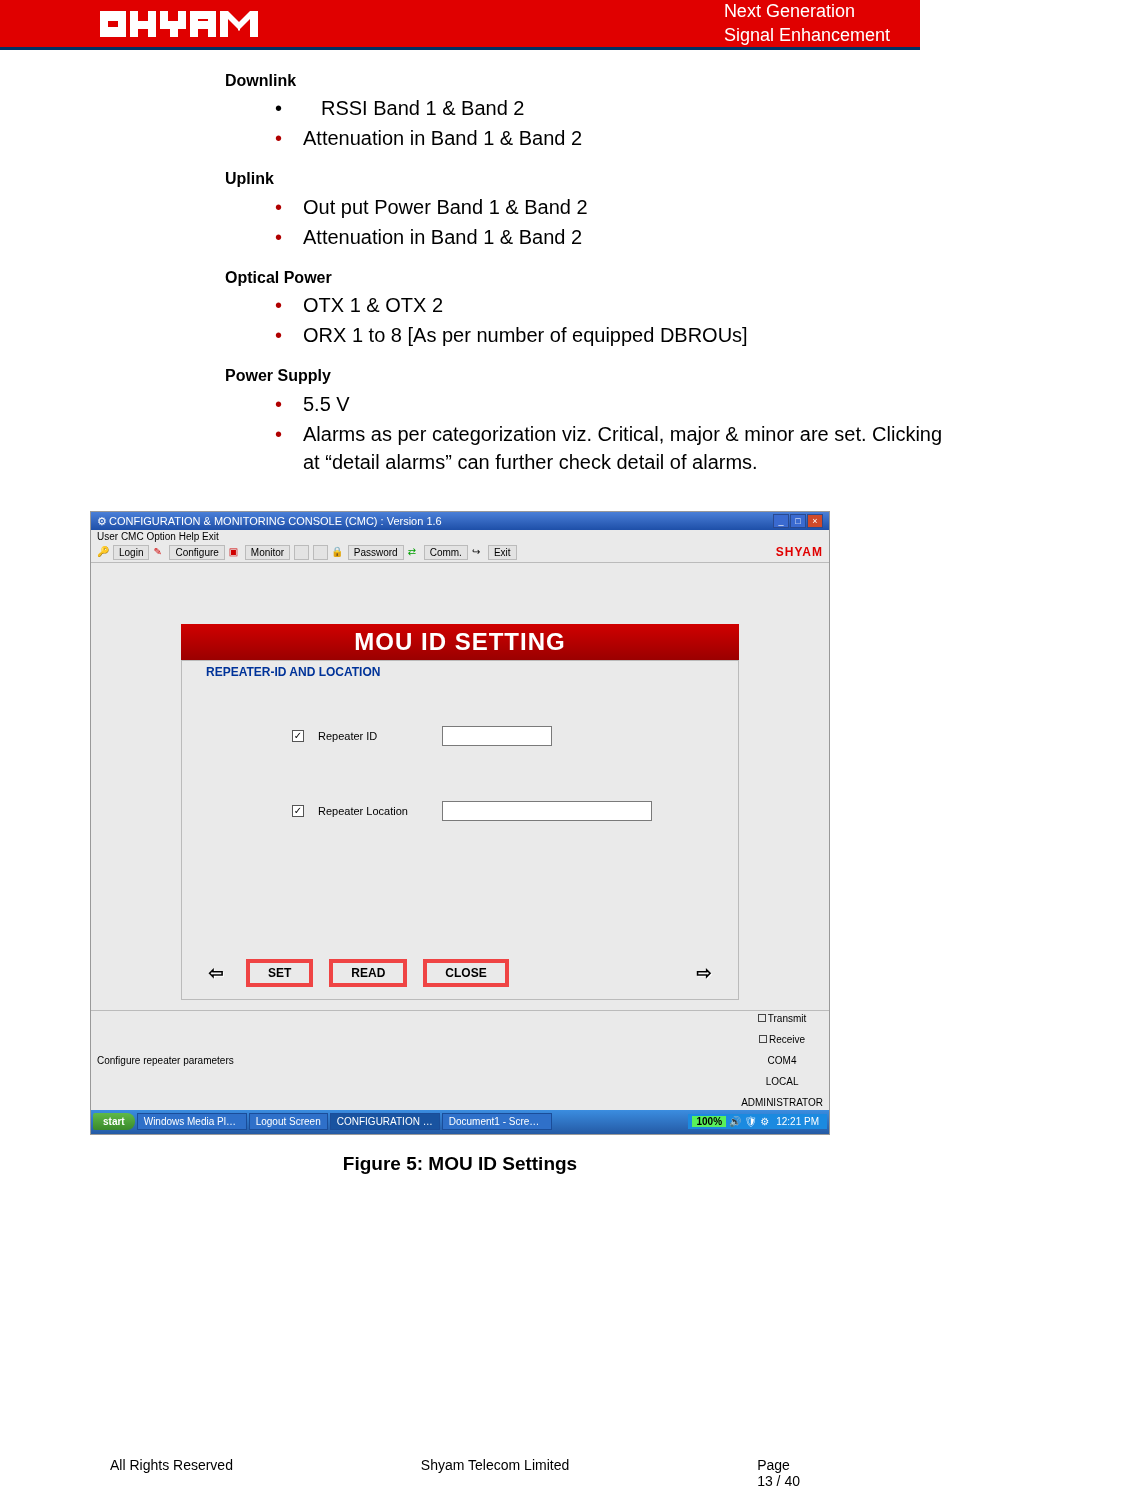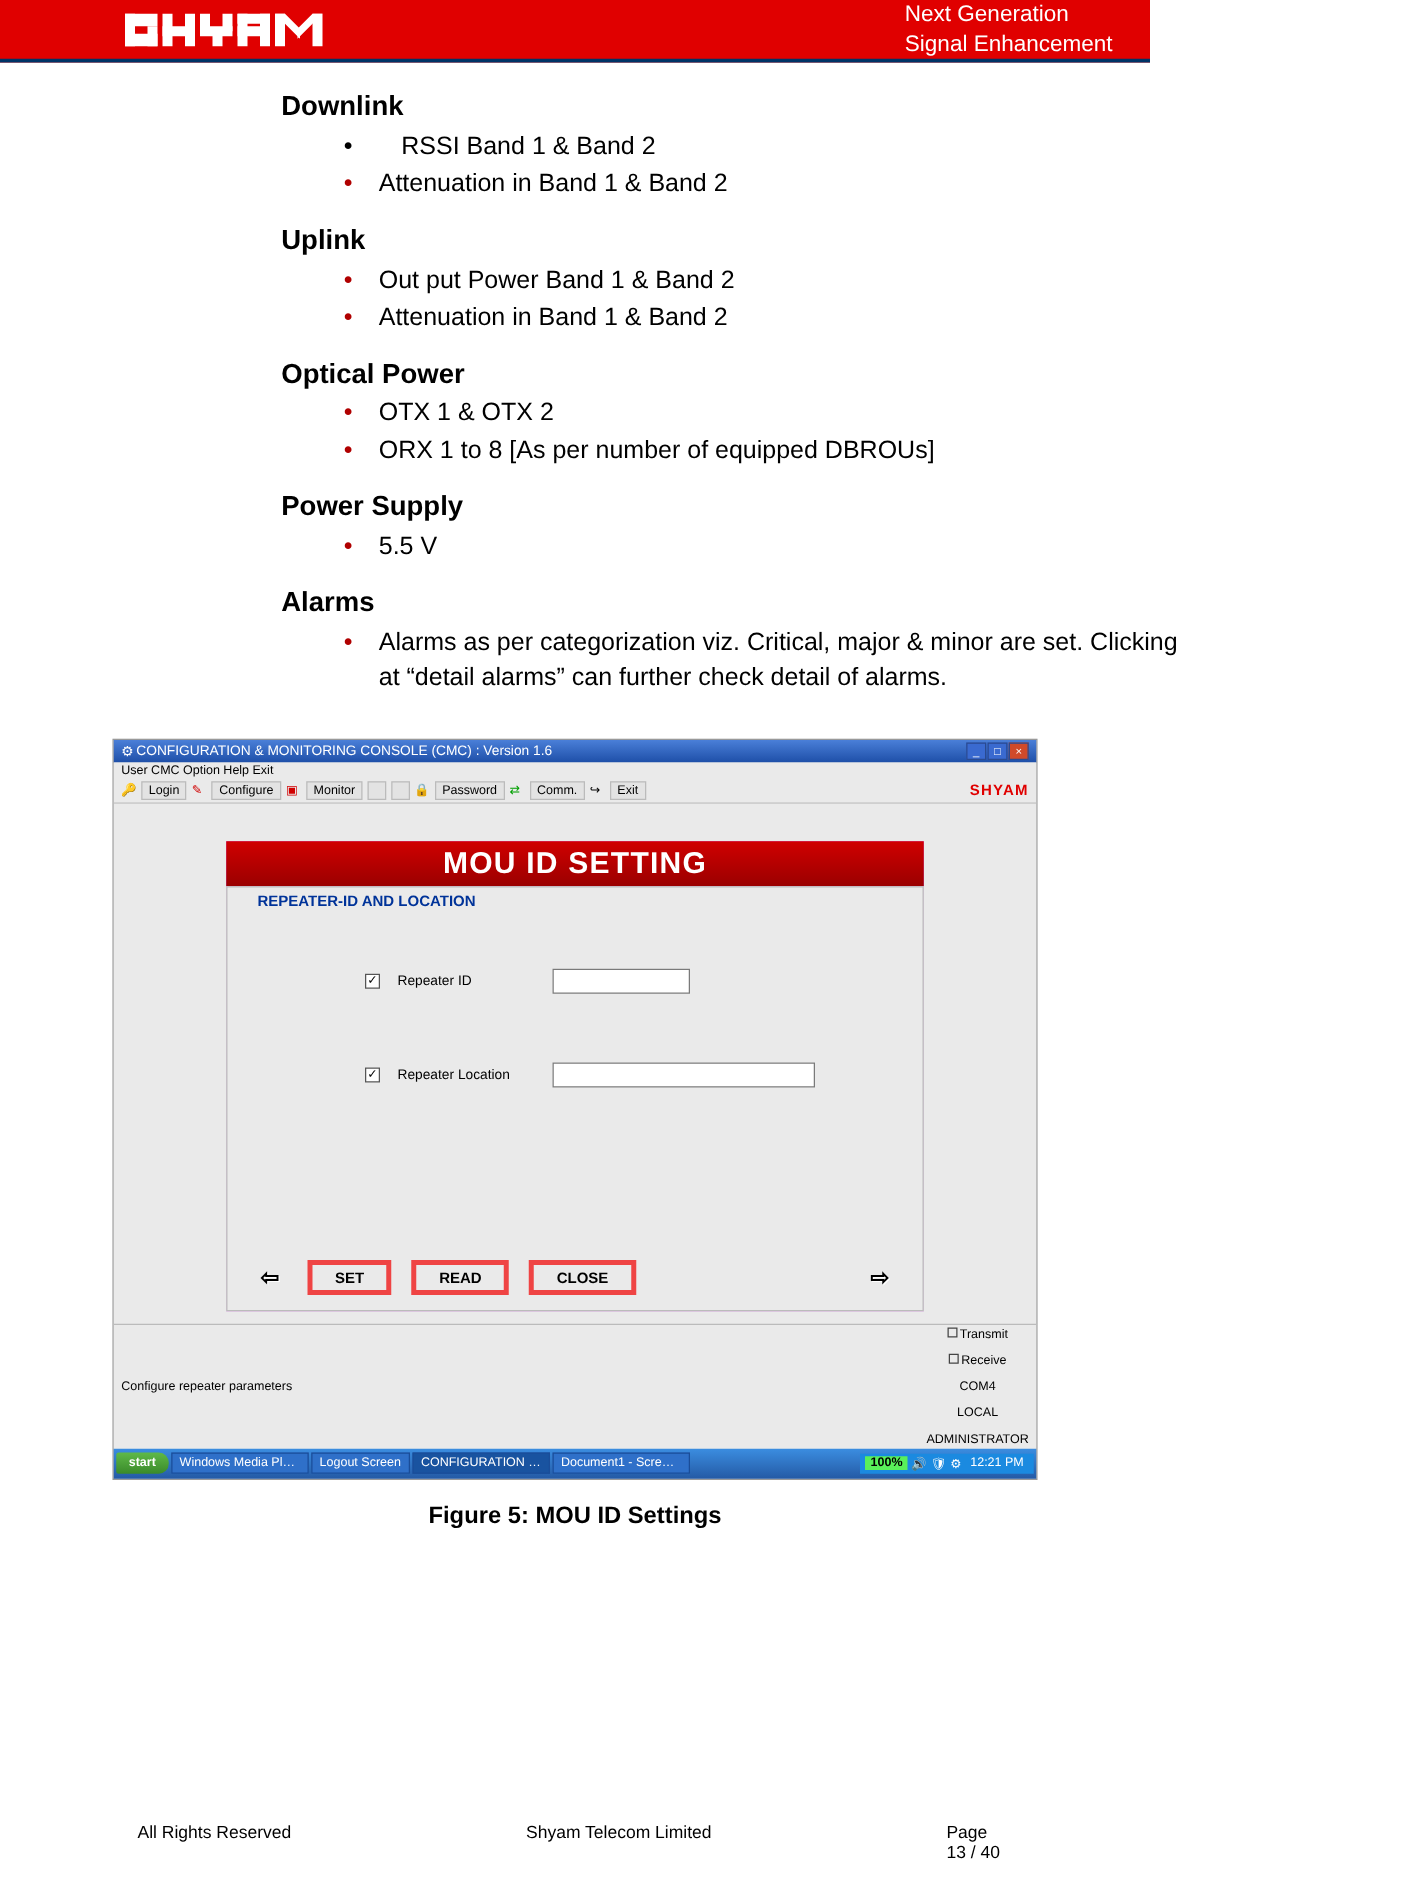--- a/index.html
+++ b/index.html
@@ -2,38 +2,38 @@
 <html><head>
 <meta charset="utf-8">
 <style>
   * { box-sizing: border-box; margin: 0; padding: 0; }
   body { font-family: Arial, Helvetica, sans-serif; font-size: 16px; background: #fff; color: #000; width: 1129px; }
   .page { width: 920px; min-height: 1509px; position: relative; padding-bottom: 60px; }
   .header-bar { background: #e00000; height: 50px; display: flex; align-items: center; justify-content: space-between; padding: 0 30px 0 100px; border-bottom: 3px solid #003366; }
   .logo { display: flex; gap: 2px; align-items: center; }
   .hdr-text { color: #fff; font-size: 18px; line-height: 1.3; text-align: left; }
   .body-text { margin: 20px 0 0 225px; width: 720px; font-size: 20px; line-height: 1.4; }
-  .body-text h4 { font-weight: bold; font-size: 22px; margin-top: 16px; }
+  .body-text h4 { font-weight: bold; font-size: 16px; margin-top: 16px; }
   .body-text ul { list-style: none; padding-left: 50px; }
   .body-text li { position: relative; padding-left: 28px; margin: 2px 0; }
   .body-text li::before { content: "•"; position: absolute; left: 0; font-size: 20px; }
   .bullet-black::before { color: #000; }
   .bullet-red::before { color: #b00000; }
   .fig-wrap { margin: 35px auto 0 auto; width: 740px; }
   .fig-window { border: 1px solid #999; background: #eaeaea; font-size: 11px; color: #000; }
   .titlebar { background: linear-gradient(#4a7fd8,#1e4fa8); color: #fff; font-size: 11px; padding: 2px 6px; display: flex; align-items: center; }
   .titlebar .winbtns { margin-left: auto; display:flex; gap:1px; }
   .titlebar .winbtn { width: 16px; height:14px; background:#3a6ad0; border:1px solid #2a4a90; font-size:9px; text-align:center; line-height:12px; color:#fff;}
   .menubar { background:#eaeaea; font-size:10px; padding:1px 6px; color:#000; }
   .toolbar { background:#eaeaea; border-bottom:1px solid #bbb; padding:2px 6px; display:flex; align-items:center; gap:4px; font-size:10px; }
   .tb-btn { background:#e3e3e3; border:1px solid #bbb; padding:1px 5px; font-size:10px; }
   .tb-icon { width:12px; height:12px; display:inline-block; }
   .tb-brand { margin-left:auto; color:#e00000; font-weight:bold; font-size:12px; letter-spacing:1px; }
   .fig-main { background:#eaeaea; padding: 30px 90px 10px 90px; }
-  .panel { background:#d946ef; }
+  .panel { background:#d946ef;margin-top:31px; }
   .panel-title { background: linear-gradient(#d00000,#9a0000); color:#fff; text-align:center; font-size:24px; font-weight:bold; letter-spacing:1px; padding:4px 0; }
   .panel-body { border:1px solid #bbb; background:#eaeaea; position:relative; padding:6px 20px 18px 20px; height:340px; }
   .group-label { color:#003399; font-weight:bold; font-size:12px; position:relative; top:-2px; background:#eaeaea; display:inline-block; padding:0 4px; }
   .field-row { display:flex; align-items:center; gap:14px; margin: 45px 0 0 90px; font-size:11px; color:#000; }
   .field-row input[type="text"] { border:1px solid #7a7a7a; background:#fff; height:20px; padding:1px 3px; font-size:11px; }
   .chk { width:12px; height:12px; border:1px solid #555; background:#fff; display:inline-flex; align-items:center; justify-content:center; font-size:9px; }
   .chk::after { content:"✓"; color:#000; font-size:10px; line-height:1; }
   .btn-row { display:flex; align-items:center; gap:16px; margin-top:auto; position:absolute; bottom:12px; left:20px; right:20px; }
   .btn { border:4px solid #ef4444; background: #eaeaea; padding:3px 18px; font-size:12px; font-weight:bold; color:#000; }
   .arrow { width:28px; height:22px; display:flex; align-items:center; justify-content:center; font-size:18px; font-weight:bold; color:#000; text-shadow:1px 1px 0 #fff; }
@@ -102,21 +102,20 @@
     </ul>
     <h4>Optical Power</h4>
     <ul>
       <li class="bullet-red">OTX 1 &amp; OTX 2</li>
       <li class="bullet-red">ORX 1 to 8 [As per number of equipped DBROUs]</li>
     </ul>
     <h4>Power Supply</h4>
     <ul>
       <li class="bullet-red">5.5 V</li>
     </ul>
-    <h4>Alarms</h4>
     <ul>
       <li class="bullet-red">Alarms as per categorization viz. Critical, major &amp; minor are set. Clicking at “detail alarms” can further check detail of alarms.</li>
     </ul>
   </div>
 
   <div class="fig-wrap">
     <div class="fig-window">
       <div class="titlebar">
         <span class="tb-icon">⚙</span>
         <span>CONFIGURATION &amp; MONITORING CONSOLE (CMC) :  Version 1.6</span>

